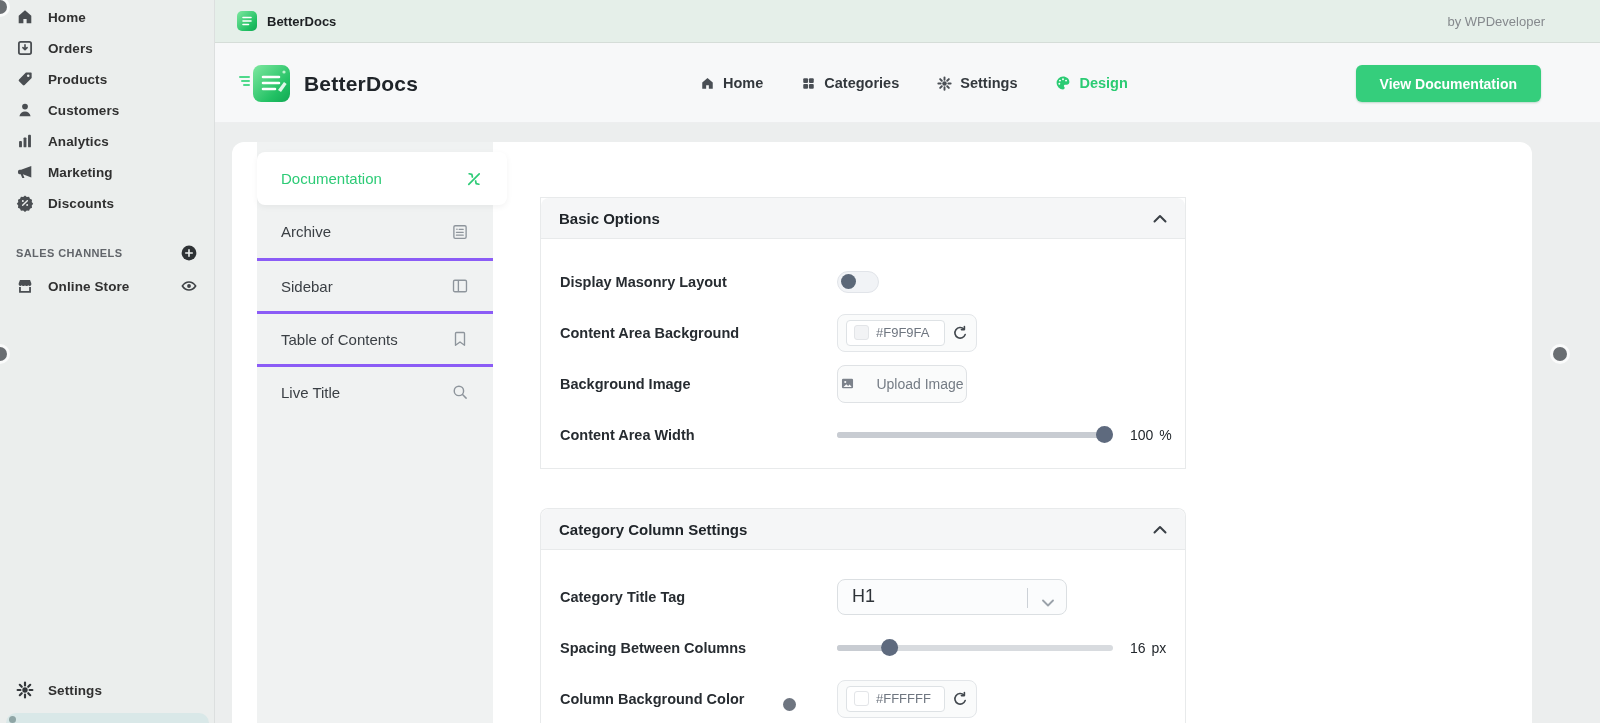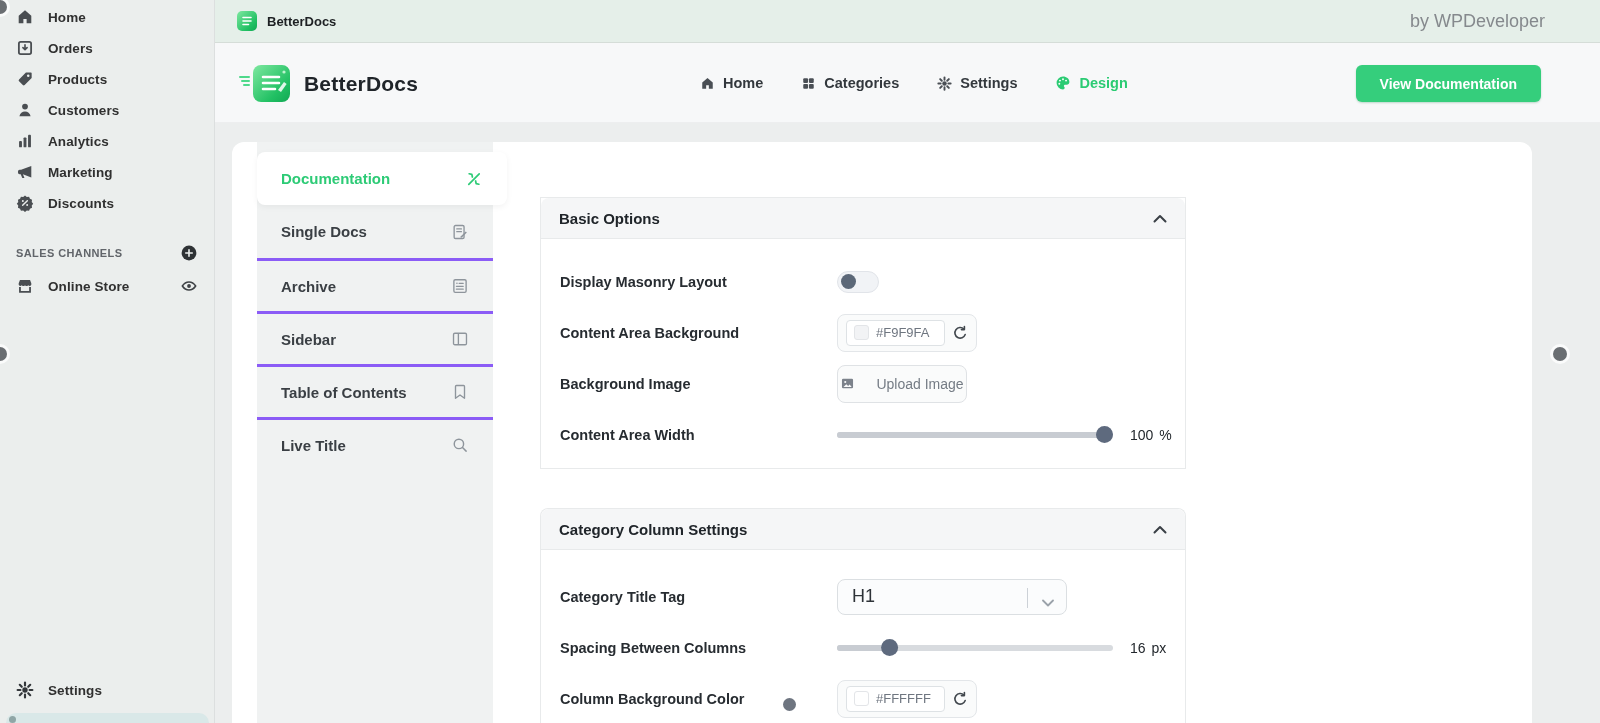--- a/index.html
+++ b/index.html
@@ -22,21 +22,21 @@
   .side-bottom { margin-top:auto; }
   .profile-chip { margin:6px 0 0 6px; width:203px; height:10px; background:#D9E8E8;
     border-radius:10px 10px 0 0; position:relative; }
   .profile-chip .dot { position:absolute; left:3px; top:3px; width:7px; height:7px;
     border-radius:50%; background:#8FA6A6; }
 
   
   .topbar { position:absolute; left:215px; top:0; width:1385px; height:43px;
     background:#E5EFE9; border-bottom:1px solid #D5DDD8; display:flex; align-items:center; padding:0 55px 0 22px; }
   .topbar .tname { font-size:13px; font-weight:600; color:#1D2023; margin-left:10px; }
-  .topbar .byline { margin-left:auto; font-size:18px; color:#85898D; }
+  .topbar .byline { margin-left:auto; font-size:13px; color:#85898D; }
 
   
   .appheader { position:absolute; left:215px; top:43px; width:1385px; height:80px;
     background:#F7F8F9; border-bottom:1px solid #EDEEEF; }
   .brand { position:absolute; left:38px; top:22px; display:flex; align-items:center; gap:14px; }
   .brand .bname { font-size:21px; font-weight:800; color:#20252A; letter-spacing:.2px; }
   .hnav { position:absolute; left:485px; top:0; height:80px; display:flex; align-items:center; gap:38px; }
   .hnav .nitem { display:flex; align-items:center; gap:8px; cursor:pointer; }
   .hnav .nitem .nlbl { font-size:14.5px; font-weight:700; color:#33383D; }
   .hnav .nitem.active .nlbl { color:#2BCB73; }
@@ -44,21 +44,21 @@
     background:#35CE7C; color:#fff; font-family:inherit; font-size:14px; font-weight:700;
     border-radius:6px; cursor:pointer; box-shadow:0 1px 2px rgba(20,120,70,.25); }
 
   
   .main { position:absolute; left:215px; top:123px; width:1385px; height:600px; background:#ECEEEE; }
   .card { position:absolute; left:17px; top:19px; width:1300px; height:581px;
     background:#fff; border-radius:12px 12px 0 0; overflow:hidden; }
 
   
   .tabs { position:absolute; left:25px; top:0; width:236px; height:581px; background:#F0F2F2; padding-top:10px; }
-  .tab { height:53px; display:flex; align-items:center; padding:12px 24px; cursor:pointer; position:relative;font-weight:bold; }
+  .tab { height:53px; display:flex; align-items:center; padding:12px 24px; cursor:pointer; position:relative; }
   .tab + .tab { border-top:3px solid #8b5cf6; }
   .tab .tlbl { font-size:15px; color:#3A3F44; }
   .tab .ticon { margin-left:auto; display:flex; }
   .tab.active { background:#fff; width:250px; border-radius:8px; box-shadow:0 2px 6px rgba(0,0,0,.05); border-top:none; }
   .tab.active + .tab { border-top:none; }
   .tab.active .tlbl { color:#2DCB76; }
 
   
   .panel { position:absolute; left:308px; width:646px; border:1px solid #E8EAEB; border-radius:0; background:#fff; }
   .panel-h { height:41px; background:#F5F6F7; border-bottom:1px solid #E8EAEB;
@@ -264,30 +264,20 @@
 
 <main class="main">
   <section class="card">
 
     <div class="tabs">
       <div class="tab active">
         <span class="tlbl">Documentation</span>
         <span class="ticon">
           <svg width="18" height="18" viewBox="0 0 20 20">
               <path d="M4.2 16 15.8 4.4M4.6 4.2l3 .6.6 3M15.4 15.8l-3-.6-.6-3" fill="none" stroke="#2DCB76" stroke-width="1.9" stroke-linecap="round" stroke-linejoin="round"></path>
-            </svg>
-        </span>
-      </div>
-      <div class="tab">
-        <span class="tlbl">Single Docs</span>
-        <span class="ticon">
-          <svg width="18" height="18" viewBox="0 0 20 20">
-              <rect x="3.5" y="2.8" width="11" height="14.4" rx="1.5" fill="none" stroke="#8E959C" stroke-width="1.5"></rect>
-              <path d="M6.4 6.6h5.2M6.4 9.6h5.2" stroke="#8E959C" stroke-width="1.4" stroke-linecap="round"></path>
-              <path d="M11 14.8l5.4-5.4 1.2 1.2-5.4 5.4-1.6.4z" fill="#8E959C"></path>
             </svg>
         </span>
       </div>
       <div class="tab">
         <span class="tlbl">Archive</span>
         <span class="ticon">
           <svg width="18" height="18" viewBox="0 0 20 20">
               <rect x="3.2" y="3" width="13.6" height="14" rx="1.5" fill="none" stroke="#8E959C" stroke-width="1.5"></rect>
               <circle cx="6.6" cy="7" r=".9" fill="#8E959C"></circle>
               <path d="M9 7h4.6M6 10.4h7.6M6 13.6h7.6" stroke="#8E959C" stroke-width="1.4" stroke-linecap="round"></path>

